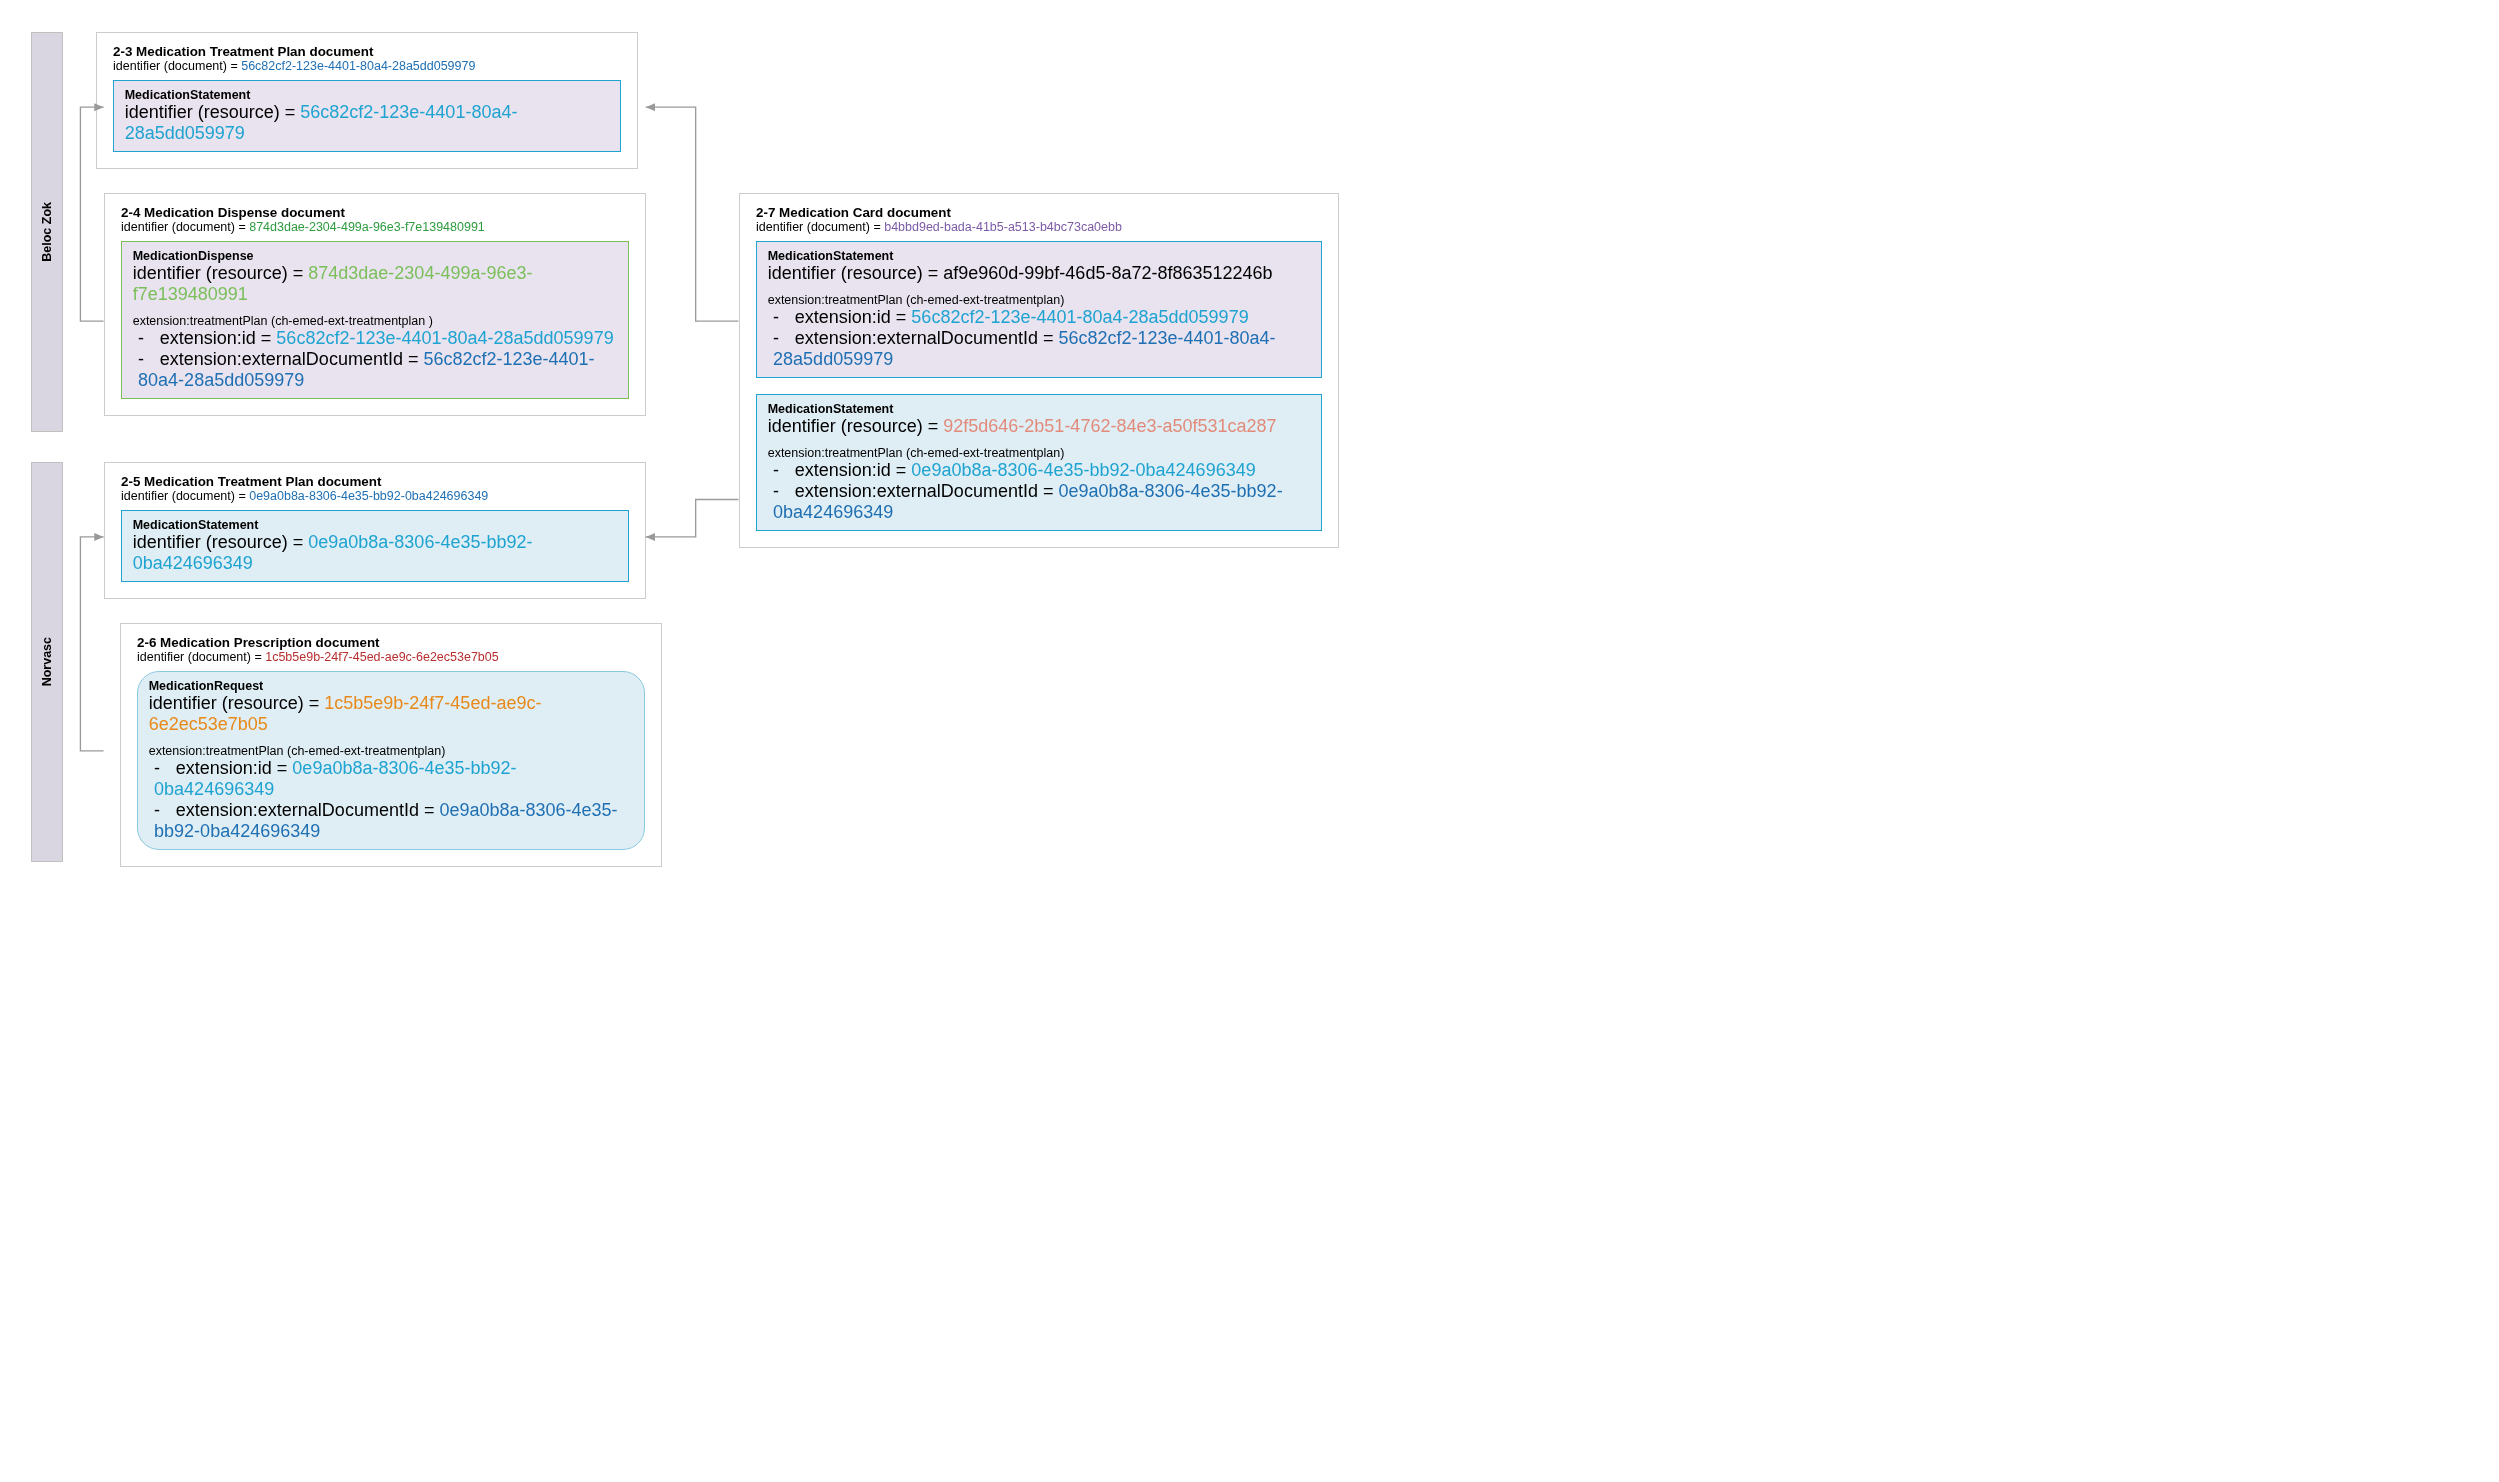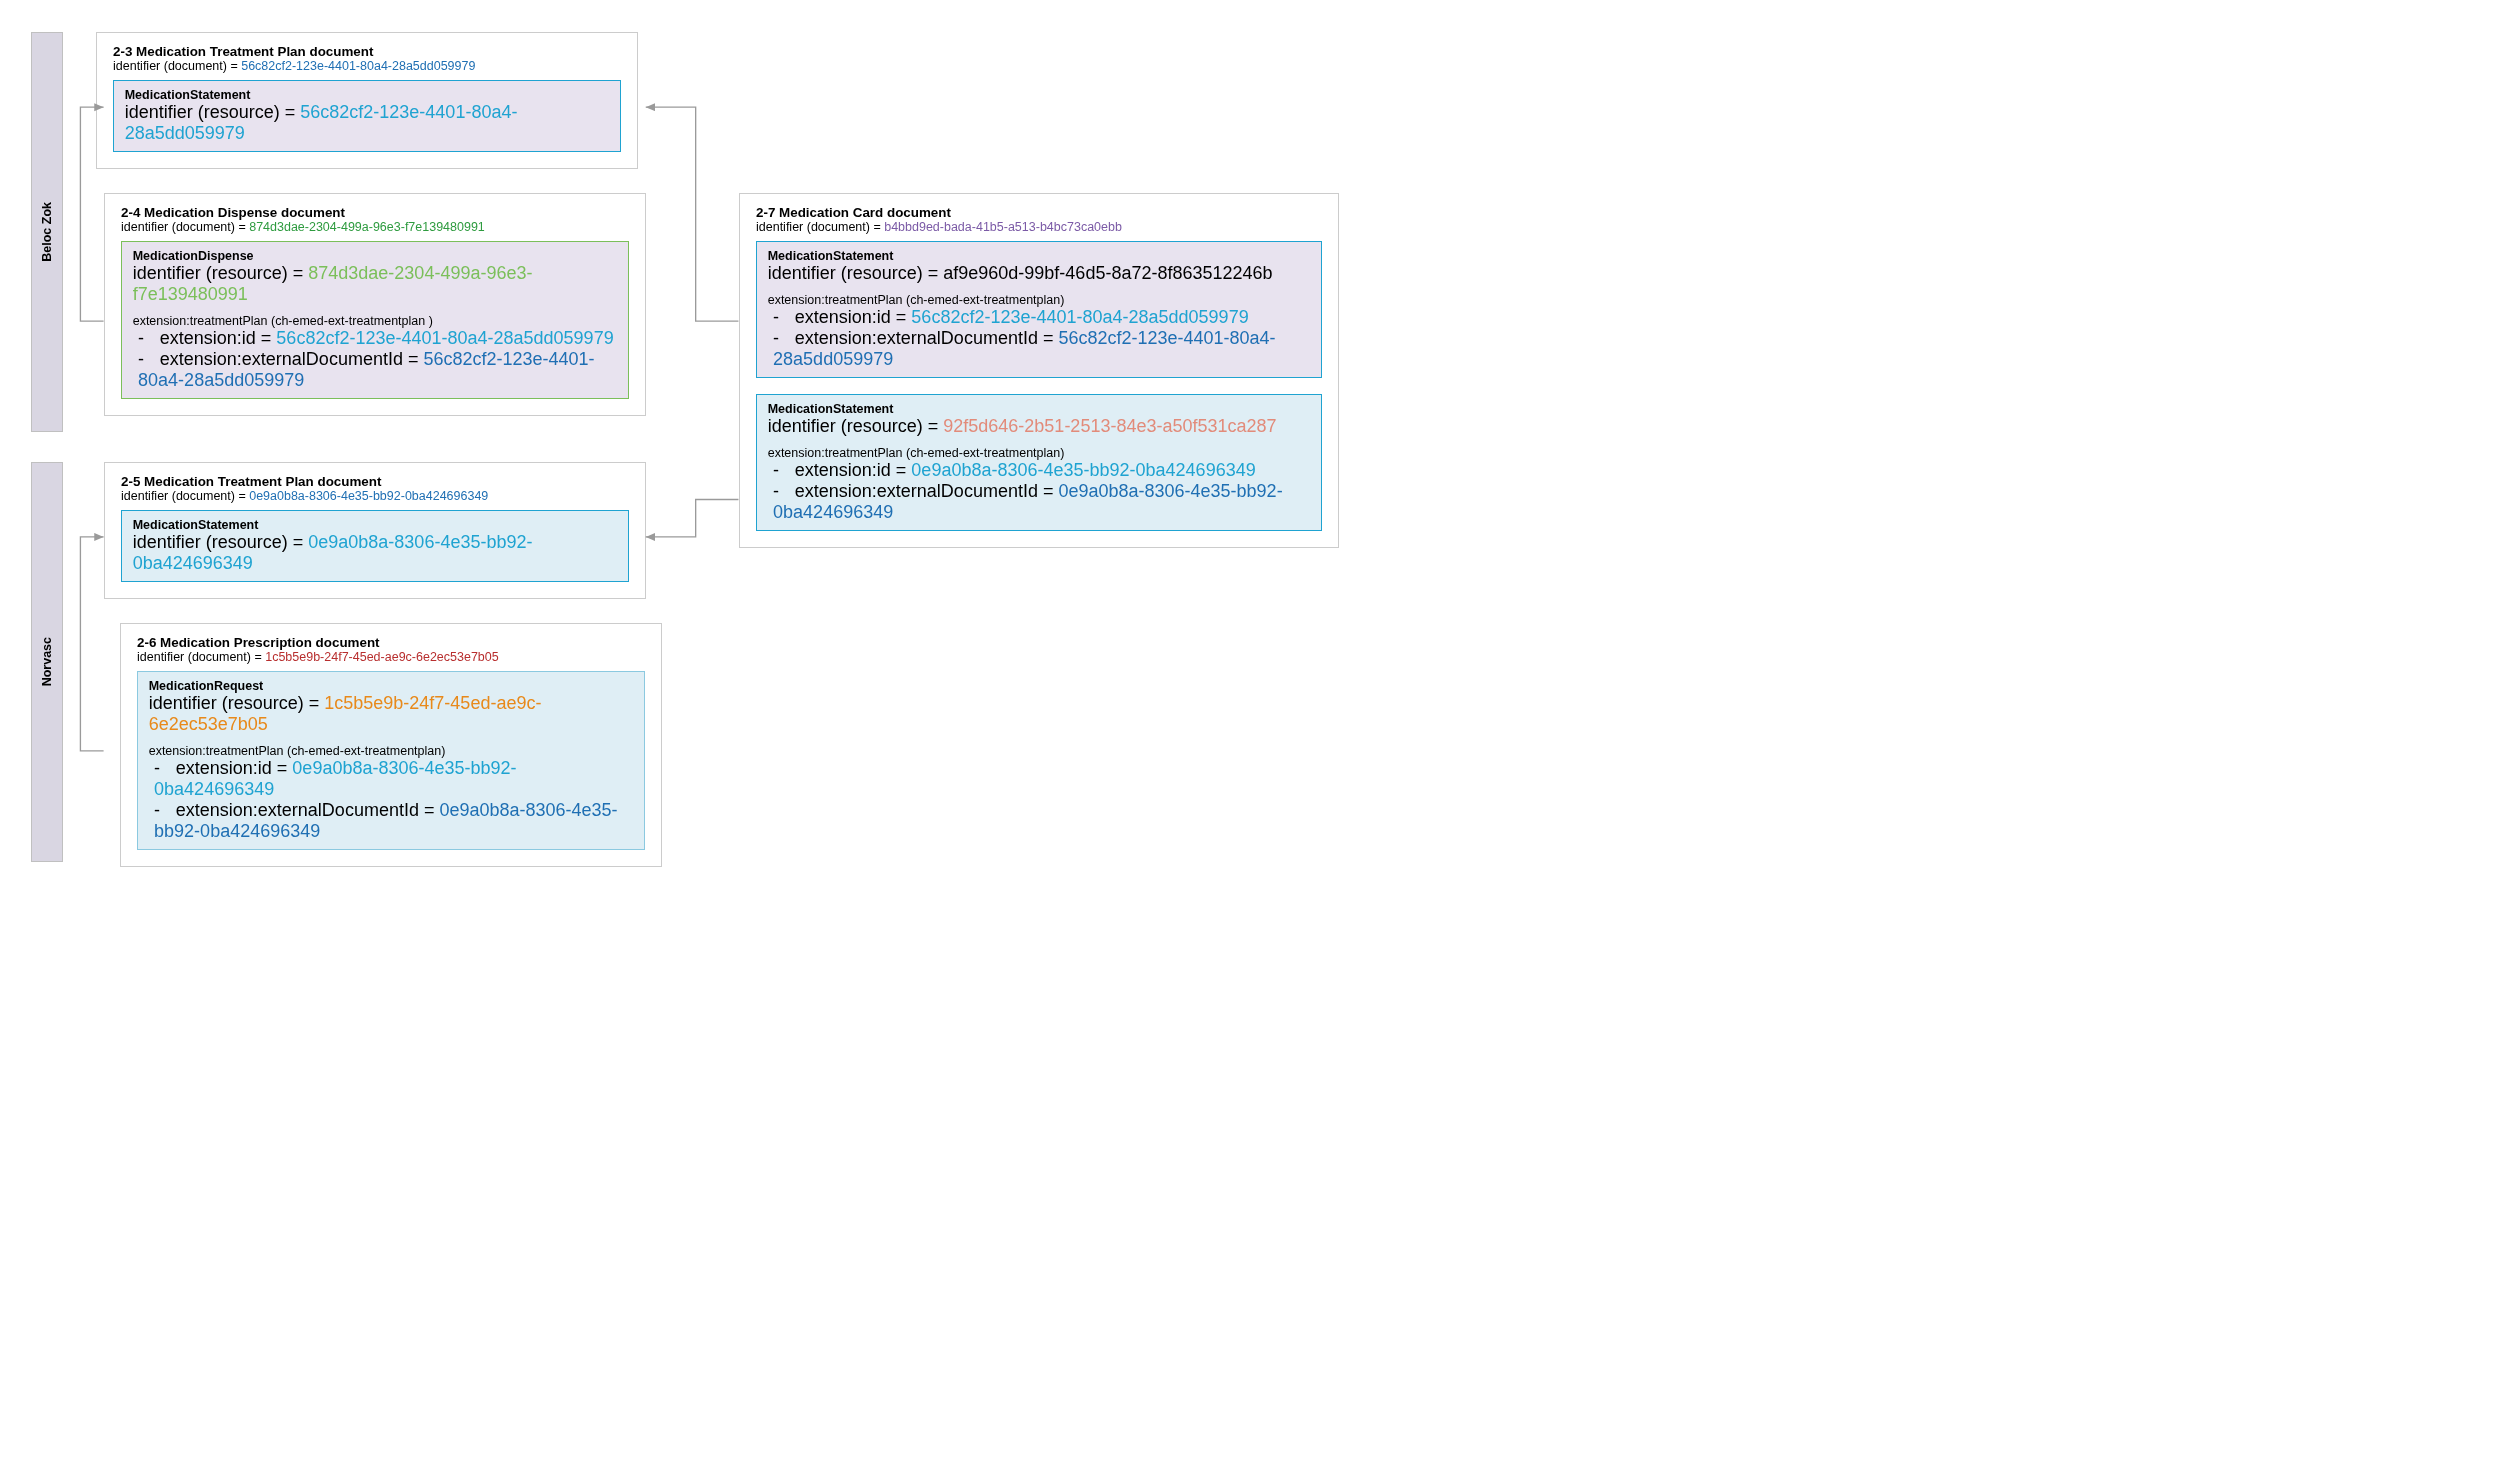--- a/index.html
+++ b/index.html
@@ -134,21 +134,21 @@
         <span>identifier (resource) = </span><span style="color:#1fa3d1;">0e9a0b8a-8306-4e35-bb92-0ba424696349</span>
       </div>
     </div>
   </div>
 
   <div class="doc-box" style="left:102px; top:605px; width:542px;">
     <div class="doc-title">2-6 Medication Prescription document</div>
     <div class="ident-line">
       <span>identifier (document) = </span><span style="color:#b82e2e;">1c5b5e9b-24f7-45ed-ae9c-6e2ec53e7b05</span>
     </div>
-    <div class="inner-box" style="border-color:#8bc9e0; background:#dfeef5;">
+    <div class="inner-box" style="border-color:#8bc9e0; background:#dfeef5;border-radius:22px;">
       <div class="inner-title">MedicationRequest</div>
       <div class="inner-line">
         <span>identifier (resource) = </span><span style="color:#e8891a;">1c5b5e9b-24f7-45ed-ae9c-6e2ec53e7b05</span>
       </div>
       <div class="ext-line">extension:treatmentPlan (ch-emed-ext-treatmentplan)</div>
       <div class="inner-line bullet">
         <span>extension:id = </span><span style="color:#1fa3d1;">0e9a0b8a-8306-4e35-bb92-0ba424696349</span>
       </div>
       <div class="inner-line bullet">
         <span>extension:externalDocumentId = </span><span style="color:#1f6fb3;">0e9a0b8a-8306-4e35-bb92-0ba424696349</span>
@@ -170,21 +170,21 @@
       <div class="inner-line bullet">
         <span>extension:id = </span><span style="color:#1fa3d1;">56c82cf2-123e-4401-80a4-28a5dd059979</span>
       </div>
       <div class="inner-line bullet">
         <span>extension:externalDocumentId = </span><span style="color:#1f6fb3;">56c82cf2-123e-4401-80a4-28a5dd059979</span>
       </div>
     </div>
     <div class="inner-box" style="border-color:#1fa3d1; background:#dfeef5; margin-top:16px;">
       <div class="inner-title">MedicationStatement</div>
       <div class="inner-line">
-        <span>identifier (resource) = </span><span style="color:#e28b7a;">92f5d646-2b51-2513-84e3-a50f531ca287</span>
+        <span>identifier (resource) = </span><span style="color:#e28b7a;">92f5d646-2b51-4762-84e3-a50f531ca287</span>
       </div>
       <div class="ext-line">extension:treatmentPlan (ch-emed-ext-treatmentplan)</div>
       <div class="inner-line bullet">
         <span>extension:id = </span><span style="color:#1fa3d1;">0e9a0b8a-8306-4e35-bb92-0ba424696349</span>
       </div>
       <div class="inner-line bullet">
         <span>extension:externalDocumentId = </span><span style="color:#1f6fb3;">0e9a0b8a-8306-4e35-bb92-0ba424696349</span>
       </div>
     </div>
   </div>

